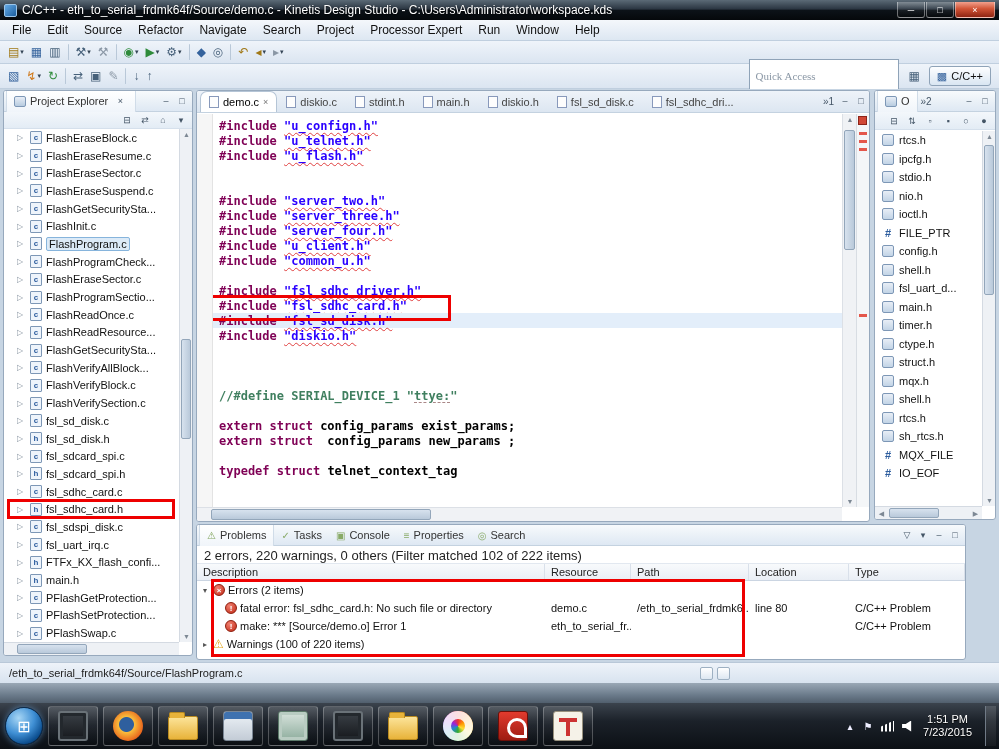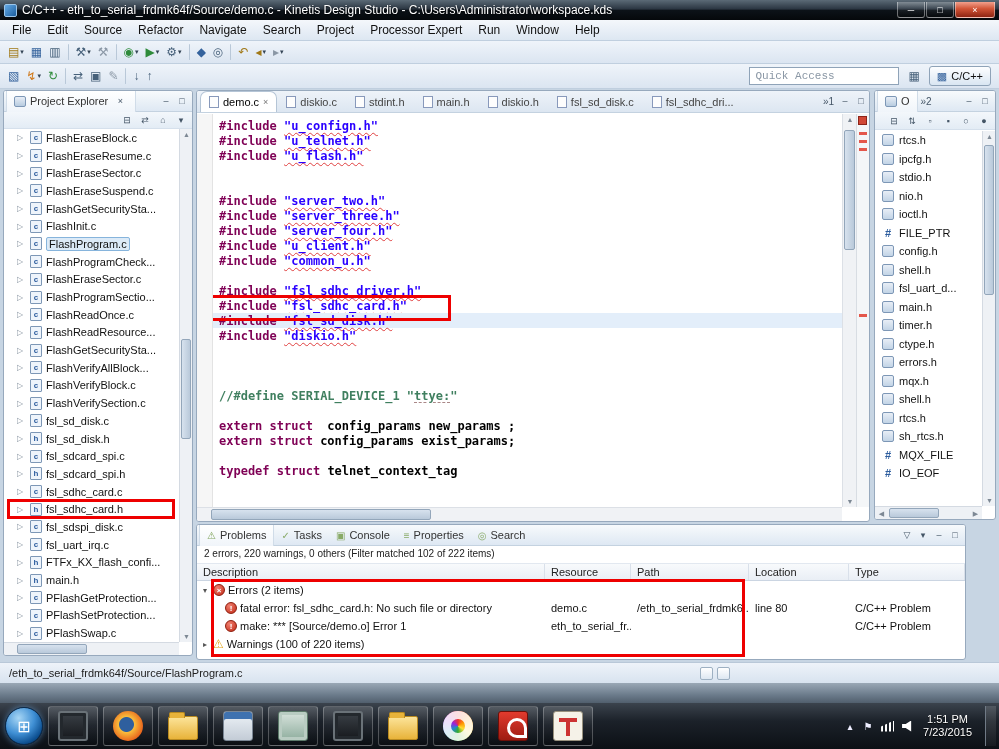--- a/index.html
+++ b/index.html
@@ -25,21 +25,21 @@
     background:linear-gradient(#eff4fa,#dbe5f1);border-bottom:1px solid #c0cfdf}
   .tbrow1{top:41px;height:23px}
   .tbrow2{top:64px;height:25px}
   .tbtn{height:20px;display:flex;align-items:center;padding:0 3px;border-radius:2px}
   .tbtn .glyph{font-size:12px;white-space:pre}
   .tbtn .dd{display:none;font-size:7px;color:#345;margin-left:1px}
   .tbtn .dd.shown{display:inline}
   .tbtn.sep{width:1px;min-width:1px;height:16px;background:#b9c8d8;padding:0;margin:0 3px}
   .col-gold{color:#a07816}.col-blue{color:#34629c}.col-slate{color:#47617a}.col-grey{color:#8a97a5}.col-green{color:#2e8b3a}.col-orange{color:#d07818}
   .qa-box{margin-left:auto;display:flex;align-items:center;gap:6px;padding-right:3px}
-  .qa-input{width:150px;height:18px;border:1px solid #8fa3b8;background:#fff;color:#333;padding:0 5px;font-size:11px;font-family:Liberation Mono, monospace}
+  .qa-input{width:150px;height:18px;border:1px solid #8fa3b8;background:#fff;color:#333;padding:16px 5px;font-size:11px;font-family:Liberation Serif, serif}
   .qa-input::placeholder{color:#8a97a5}
   .persp-btn{display:flex;align-items:center;gap:4px;border:1px solid #8fa3b8;height:20px;padding:0 7px;border-radius:3px;
     background:linear-gradient(#fdfeff,#d9e6f2);font-size:11px}
 
   
   .workbench{position:absolute;top:89px;left:0;right:0;height:609px;background:#c7d5e3}
   .panel{position:absolute;background:#fff;border:1px solid #97a9bd;border-radius:3px;overflow:hidden}
   .phead{height:21px;background:linear-gradient(#f7fafc,#dee8f3);border-bottom:1px solid #c4d2e0;display:flex;align-items:center;padding:0 2px;font-size:11px}
   .vtab{display:flex;align-items:center;gap:4px;height:21px;padding:0 7px;white-space:nowrap;color:#333}
   .vtab.active{background:linear-gradient(#ffffff,#f0f5fa);border-right:1px solid #d0dce8;border-left:1px solid #d0dce8}
@@ -99,21 +99,21 @@
   .orow{height:18.5px;display:flex;align-items:center;gap:5px;padding-left:7px;white-space:nowrap}
   .oi{flex:none;width:12px;height:12px;display:flex;align-items:center;justify-content:center}
   .inc-ico{background:linear-gradient(#e8eef6,#c2d4e6);border:1px solid #7d97b6;border-radius:2px}
   .def-ico{color:#2d5d9e;font-weight:bold;font-size:11px}
   #outline .vsb{top:40px}
   #outline .hsb{right:13px}
 
   
   #problems{left:196px;top:435px;width:770px;height:136px}
   .ptab-ic{font-size:10px;color:#8a6}
-  .psummary{height:17px;padding:2px 7px;font-size:10px;background:#fff;color:#222}
+  .psummary{height:17px;padding:2px 7px;font-size:13px;background:#fff;color:#222}
   .pcolhead{height:18px;display:flex;background:linear-gradient(#f8fafc,#e9eef5);border-top:1px solid #e2e8f0;border-bottom:1px solid #cbd5e2;font-size:11px;color:#222}
   .pc{padding:2px 6px;border-right:1px solid #d9e0ea;white-space:nowrap;overflow:hidden}
   .w-desc{width:348px}.w-res{width:86px}.w-path{width:118px}.w-loc{width:100px}.w-type{flex:1}
   .prows{position:relative}
   .prow{height:18px;display:flex;align-items:center;font-size:11px}
   .prow .pcell{display:flex;align-items:center;white-space:nowrap;overflow:hidden;padding:0 6px;height:18px}
   .parrow{width:10px;font-size:8px;color:#555}
   .prow.child .parrow{width:22px}
   .sev{flex:none;margin:0 3px 0 0}
   .sev-err{width:12px;height:12px;border-radius:50%;background:radial-gradient(circle at 35% 30%,#f08070,#c22a16);border:1px solid #8e1c0c;
@@ -620,25 +620,25 @@
           <div class="cline">
             
             <span class="lw"><span class="seg c">//#define SERIAL_DEVICE_1 "</span><span class="seg cs">ttye:</span><span class="seg c">"</span></span>
           </div>
           <div class="cline">
             
             <span class="lw"></span>
           </div>
           <div class="cline">
             
+            <span class="lw"><span class="seg k">extern struct</span><span class="seg p"> config_params exist_params;</span></span>
+          </div>
+          <div class="cline">
+            
             <span class="lw"><span class="seg k">extern struct</span><span class="seg p">  config_params new_params ;</span></span>
-          </div>
-          <div class="cline">
-            
-            <span class="lw"><span class="seg k">extern struct</span><span class="seg p"> config_params exist_params;</span></span>
           </div>
           <div class="cline">
             
             <span class="lw"></span>
           </div>
           <div class="cline">
             
             <span class="lw"><span class="seg k">typedef struct</span><span class="seg p"> telnet_context_tag</span></span>
           </div>
         </div>
@@ -724,21 +724,21 @@
           <div class="orow">
             <span class="oi inc-ico"></span>
             <span>timer.h</span>
           </div>
           <div class="orow">
             <span class="oi inc-ico"></span>
             <span>ctype.h</span>
           </div>
           <div class="orow">
             <span class="oi inc-ico"></span>
-            <span>errors.h</span>
+            <span>struct.h</span>
           </div>
           <div class="orow">
             <span class="oi inc-ico"></span>
             <span>mqx.h</span>
           </div>
           <div class="orow">
             <span class="oi inc-ico"></span>
             <span>shell.h</span>
           </div>
           <div class="orow">

